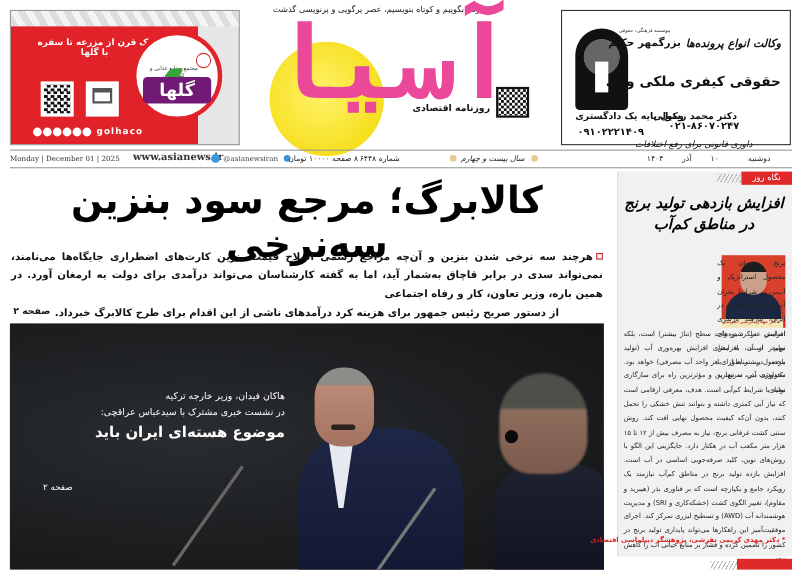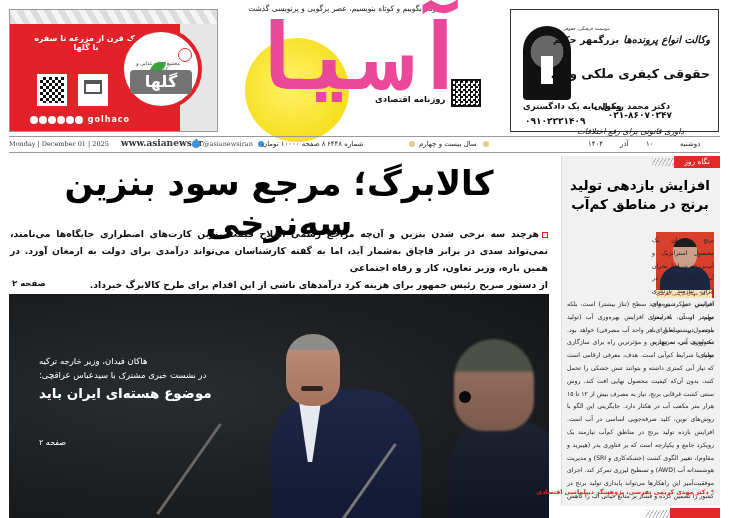--- a/index.html
+++ b/index.html
@@ -4,21 +4,21 @@
 <style>
   * { box-sizing: border-box; margin: 0; padding: 0; }
   html, body { width: 729px; height: 518px; overflow: hidden; background: #fff; }
   body { font-family: "DejaVu Sans", sans-serif; position: relative; color: #111; }
 
   
   .ad-left { position: absolute; left: 9px; top: 9px; width: 209px; height: 123px; border: 1px solid #999; background: #e6e6e6; overflow: hidden; }
   .ad-left .herbs { position: absolute; left: 0; top: 0; right: 0; height: 14px; background: repeating-linear-gradient(60deg, #ddd 0 6px, #f4f4f4 6px 12px); }
   .ad-left .red { position: absolute; left: 0; top: 14px; width: 170px; height: 108px; background: #e12229; }
   .ad-left .circle { position: absolute; left: 110px; top: 18px; width: 82px; height: 82px; border-radius: 50%; background: #fff; border: 4px solid #e12229; }
-  .ad-left .brand-logo { position: absolute; left: 120px; top: 60px; width: 62px; height: 24px; background: #737373; color: #fff; font-weight: bold; font-size: 16px; text-align: center; line-height: 24px; border-radius: 4px; }
+  .ad-left .brand-logo { position: absolute; left: 120px; top: 60px; width: 62px; height: 24px; background: #701a75; color: #fff; font-weight: bold; font-size: 16px; text-align: center; line-height: 24px; border-radius: 4px; }
   .ad-left .leaf { position: absolute; left: 140px; top: 52px; width: 16px; height: 10px; background: #3aa43a; border-radius: 10px 0 10px 0; }
   .ad-left .chef { position: absolute; left: 168px; top: 38px; width: 14px; height: 14px; background: #fff; border: 1px solid #c33; border-radius: 50%; }
   .ad-left .sub { position: absolute; left: 118px; top: 50px; width: 60px; font-size: 5px; color: #333; direction: rtl; text-align: center; }
   .ad-left .slogan { position: absolute; left: 20px; top: 24px; width: 112px; font-size: 8px; color: #fff; font-weight: bold; direction: rtl; text-align: center; }
   .ad-left .qr { position: absolute; left: 27px; top: 64px; width: 30px; height: 32px; background: #fff; padding: 3px; }
   .ad-left .qr i { display: block; width: 100%; height: 100%; background: repeating-conic-gradient(#111 0 25%, #fff 0 50%) 0 0/6px 6px; }
   .ad-left .unesco { position: absolute; left: 68px; top: 64px; width: 30px; height: 32px; background: #fff; }
   .ad-left .unesco i { position: absolute; left: 6px; top: 6px; width: 18px; height: 14px; border: 2px solid #555; border-top-width: 4px; }
   .ad-left .social { position: absolute; left: 20px; top: 105px; font-size: 8px; color: #fff; font-weight: bold; letter-spacing: 1px; }
   .ad-left .social b { display: inline-block; width: 8px; height: 8px; border-radius: 50%; background: #fff; margin-right: 1px; vertical-align: middle; }
@@ -50,47 +50,47 @@
   .datebar .tg { position: absolute; left: 183px; top: 2px; width: 8px; height: 8px; border-radius: 50%; background: #3b97d9; }
   .datebar .handle { position: absolute; left: 194px; top: 2px; font-family: "DejaVu Serif", serif; font-size: 6.5px; color: #444; }
   .datebar .ig { position: absolute; left: 249px; top: 3px; width: 6px; height: 6px; border-radius: 50%; background: #3b97d9; }
   .datebar .rtl { position: absolute; top: 2px; direction: rtl; font-size: 7px; }
   .datebar .dot { position: absolute; top: 3px; width: 6px; height: 6px; border-radius: 50%; background: #e8c98e; }
 
   
   .headline { position: absolute; left: 10px; top: 163px; width: 538px; text-align: center; direction: rtl; font-size: 34px; font-weight: 900; color: #000; letter-spacing: -1px; }
   .lead { position: absolute; left: 10px; top: 225px; width: 538px; direction: rtl; text-align: justify; font-size: 9.3px; font-weight: bold; line-height: 17px; color: #111; }
   .lead .bullet { display: inline-block; width: 6px; height: 6px; border: 1.5px solid #d41f26; margin-left: 3px; vertical-align: middle; }
-  .lead .last { text-align: right; display: block; }
+  .lead .last { text-align: center; display: block; }
   .lead-page { position: absolute; left: 12px; top: 278px; font-size: 8.5px; font-weight: bold; direction: rtl; }
 
   
   .photo { position: absolute; left: 9px; top: 294px; width: 540px; height: 224px; background: radial-gradient(ellipse at 30% 45%, #2a2d30 0%, #1c1e20 55%, #121314 100%); overflow: hidden; }
   .person1-suit { position: absolute; left: 262px; top: 95px; width: 150px; height: 140px; background: linear-gradient(180deg, #1f2746, #121833); border-radius: 60px 60px 0 0; }
   .person1-head { position: absolute; left: 277px; top: 40px; width: 54px; height: 72px; border-radius: 26px 26px 24px 24px; background: linear-gradient(180deg, #8d8c88 0 22%, #b98a75 23%, #a5725f 100%); }
   .person1-mouth { position: absolute; left: 292px; top: 92px; width: 22px; height: 5px; background: #2b2220; border-radius: 3px; }
   .shirt { position: absolute; left: 290px; top: 108px; width: 22px; height: 60px; background: #e6e9ef; clip-path: polygon(0 0, 100% 0, 60% 100%, 40% 100%); }
   .person2 { position: absolute; left: 440px; top: 45px; width: 100px; height: 180px; }
   .person2 .head { position: absolute; left: 5px; top: 0; width: 80px; height: 92px; border-radius: 40px 40px 30px 30px; background: linear-gradient(180deg, #4d5049 0 35%, #8e6d5d 36%, #7b5a4c); filter: blur(1px); }
   .person2 .body { position: absolute; left: 0; top: 82px; width: 110px; height: 110px; background: linear-gradient(180deg, #1e2231, #0f1220); border-radius: 40px 40px 0 0; filter: blur(1px); }
   .person2 .ear { position: absolute; left: 10px; top: 52px; width: 12px; height: 12px; background: #0a0a0a; border-radius: 50%; }
   .mic1 { position: absolute; left: 210px; top: 130px; width: 3px; height: 110px; background: #666; transform: rotate(35deg); transform-origin: top; }
   .mic2 { position: absolute; left: 385px; top: 150px; width: 3px; height: 100px; background: #777; transform: rotate(35deg); transform-origin: top; }
-  .photo-caption { position: absolute; left: 30px; top: 60px; width: 220px; direction: rtl; text-align: left; color: #fff; }
+  .photo-caption { position: absolute; left: 30px; top: 60px; width: 220px; direction: rtl; text-align: right; color: #fff; }
   .photo-caption .c1 { font-size: 8.5px; line-height: 14px; }
   .photo-caption .c2 { font-size: 8.5px; line-height: 14px; }
   .photo-caption .c3 { font-size: 13.5px; font-weight: bold; line-height: 19px; margin-top: 2px; }
   .photo-caption .c4 { font-size: 13.5px; font-weight: bold; line-height: 19px; }
   .photo-page { position: absolute; left: 30px; top: 144px; font-size: 8px; color: #fff; direction: rtl; }
 
   
   .side { position: absolute; left: 561px; top: 156px; width: 159px; height: 350px; background: #f1f1f1; border-left: 1px solid #ddd; }
   .side-tag { position: absolute; right: 0; top: 0; width: 46px; height: 12px; background: #e02a2a; color: #fff; font-size: 7.5px; text-align: center; line-height: 12px; direction: rtl; }
   .side-tag-hatch { position: absolute; right: 46px; top: 2px; width: 22px; height: 8px; background: repeating-linear-gradient(120deg, #bbb 0 1px, transparent 1px 3px); }
-  .side-title { position: absolute; left: 4px; right: 6px; top: 20px; direction: rtl; text-align: center; font-size: 13.5px; font-weight: bold; line-height: 19px; color: #000; }
+  .side-title { position: absolute; left: 4px; right: 6px; top: 20px; direction: rtl; text-align: center; font-size: 13.5px; font-weight: bold; line-height: 19px; color: #000; font-style: italic; }
   .side-photo { position: absolute; left: 94px; top: 76px; width: 58px; height: 58px; background: linear-gradient(180deg, #d8402c 0 50%, #c63a28 100%); overflow: hidden; }
   .side-photo .face { position: absolute; left: 17px; top: 6px; width: 24px; height: 30px; border-radius: 12px; background: linear-gradient(180deg, #1d1d1d 0 30%, #caa08a 31%); }
   .side-photo .suit { position: absolute; left: 4px; top: 34px; width: 50px; height: 28px; border-radius: 18px 18px 0 0; background: #1b2740; }
   .side-photo-cap { position: absolute; left: 94px; top: 134px; width: 58px; height: 8px; background: #f3e6b8; font-size: 4.8px; color: #b32020; direction: rtl; text-align: right; padding-right: 4px; line-height: 8px; border-right: 2px solid #d22; }
   .side-text { position: absolute; right: 6px; direction: rtl; text-align: justify; font-size: 6.2px; line-height: 12.8px; color: #222; }
   .side-text.top { top: 78px; width: 62px; }
   .side-text.full { top: 142px; width: 147px; }
   .side-author { position: absolute; right: 6px; top: 332px; direction: rtl; font-size: 6.2px; color: #d22; font-weight: bold; white-space: nowrap; }
   .side-tag2 { position: absolute; left: 670px; top: 508px; width: 50px; height: 10px; background: #e02a2a; }
   .side-tag2-hatch { position: absolute; left: 646px; top: 510px; width: 24px; height: 8px; background: repeating-linear-gradient(120deg, #bbb 0 1px, transparent 1px 3px); }
@@ -144,21 +144,21 @@
 <div class="datebar">
   <span class="en">Monday | December 01 | 2025</span>
   <span class="site">www.asianews.ir</span>
   <span class="tg"></span>
   <span class="handle">@asianewsiran</span>
   <span class="ig"></span>
   <span class="rtl" style="left:253px;">۸ صفحه ۱۰۰۰۰ تومان</span>
   <span class="dot" style="left:474px;"></span>
   <span class="rtl" style="left:318px;text-align:center;">شماره ۶۴۴۸</span>
   <span class="dot" style="left:400px;"></span>
-  <span class="rtl" style="left:410px;">سال بیست و چهارم</span>
+  <span class="rtl" style="left:410px;font-style:italic;">سال بیست و چهارم</span>
   <span class="rtl" style="left:579px;">۱۴۰۴</span>
   <span class="rtl" style="left:611px;">آذر</span>
   <span class="rtl" style="left:637px;">۱۰</span>
   <span class="rtl" style="left:671px;">دوشنبه</span>
 </div>
 <div class="rule" style="top:152px;"></div>
 
 <h1 class="headline">کالابرگ؛ مرجع سود بنزین سه‌نرخی</h1>
 <div class="lead">
   <span class="bullet"></span><span>هرچند سه نرخی شدن بنزین و آن‌چه مراجع رسمی اصلاح قیمت بنزین کارت‌های اضطراری جایگاه‌ها می‌نامند، نمی‌تواند سدی در برابر قاچاق به‌شمار آید، اما به گفته کارشناسان می‌تواند درآمدی برای دولت به ارمغان آورد. در همین باره، وزیر تعاون، کار و رفاه اجتماعی</span>

